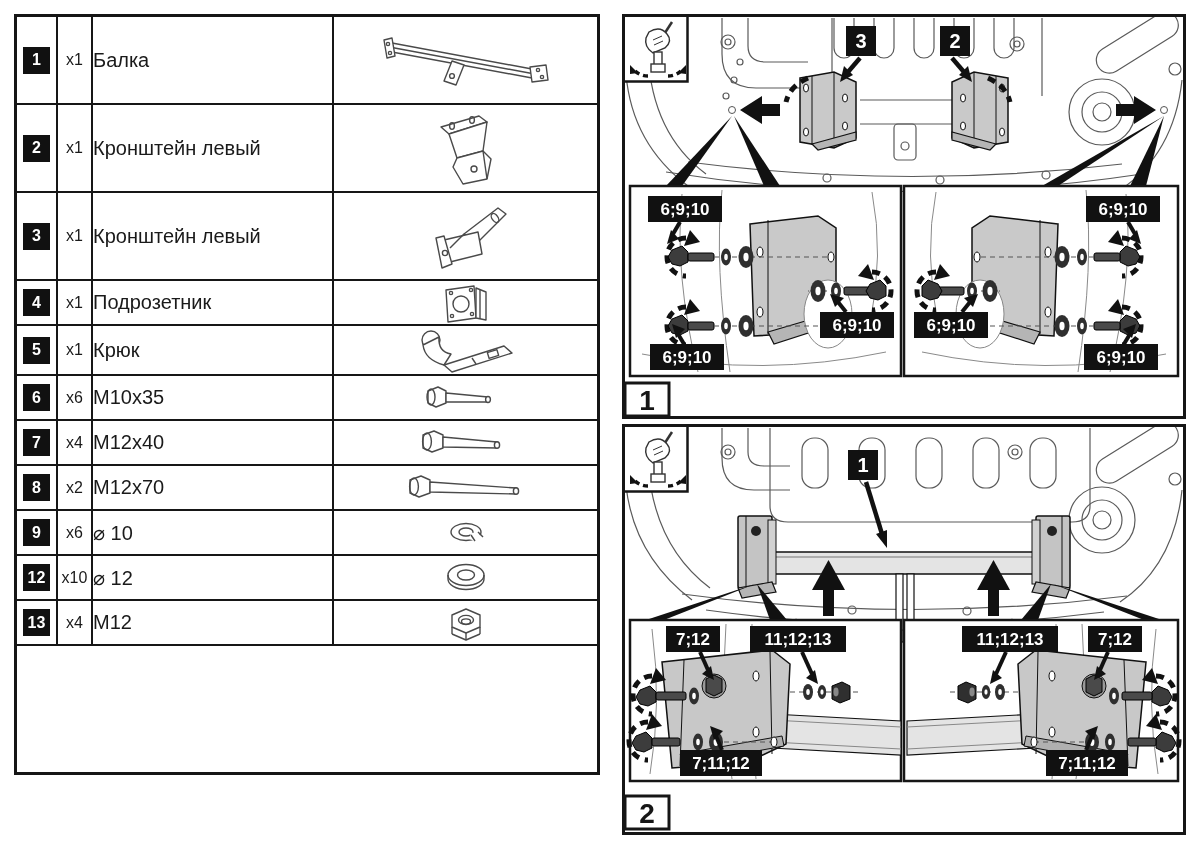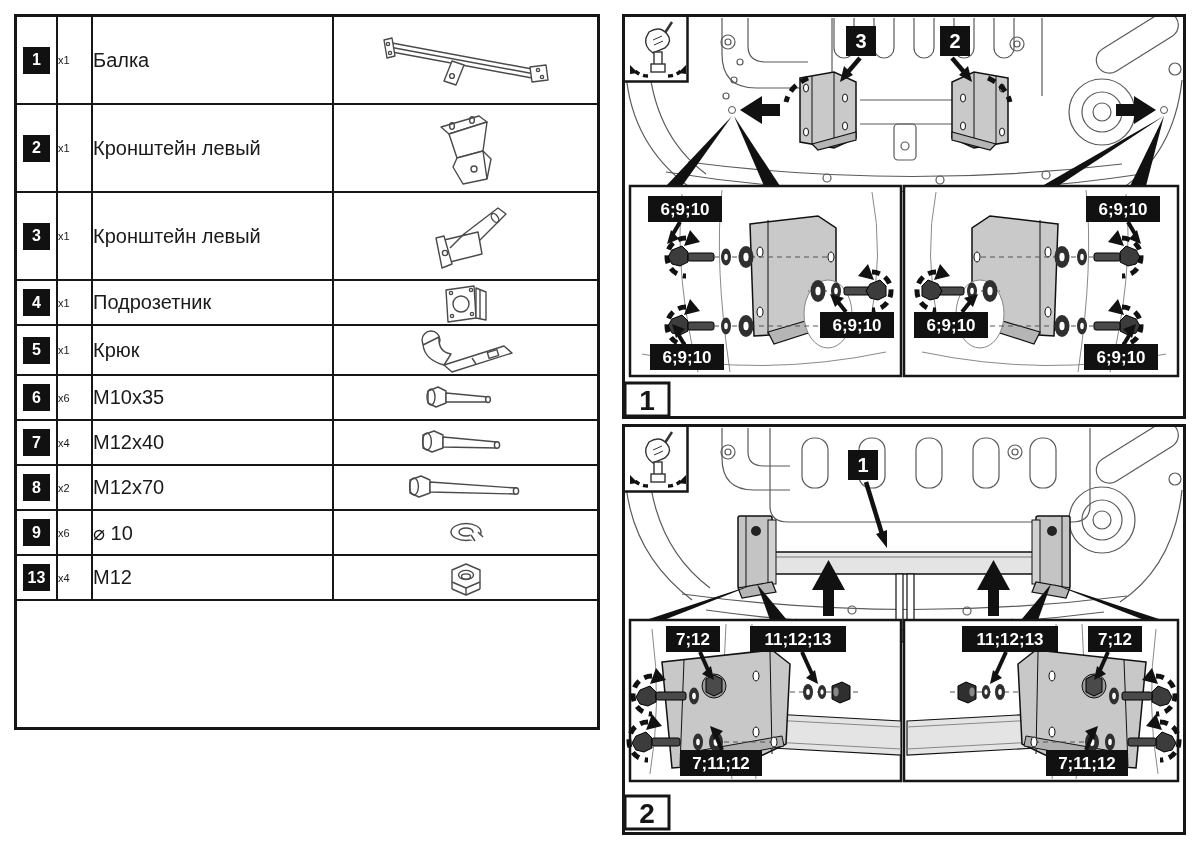--- a/index.html
+++ b/index.html
@@ -4,21 +4,21 @@
 <style>
   html,body{margin:0;padding:0;background:#ffffff;}
   .page{position:relative;width:1200px;height:849px;background:#ffffff;overflow:hidden;
         font-family:"Liberation Sans","DejaVu Sans",sans-serif;color:#1a1a1a;}
   
   table.parts{position:absolute;left:14px;top:14px;width:578px;border-collapse:collapse;
               table-layout:fixed;background:#fff;}
   table.parts{border:3px solid #161616;}
   table.parts td{border:2px solid #161616;vertical-align:middle;padding:0;}
   td.c-num{width:39px;text-align:center;}
-  td.c-qty{width:33px;text-align:left;font-size:11px;}
+  td.c-qty{width:33px;text-align:center;font-size:16px;}
   td.c-name{width:239px;padding-left:14px;font-size:20px;}
   td.c-pic{width:263px;text-align:center;}
   tr.rb td{height:86px;}
   tr.rs td{height:43px;}
   tr.rf td{height:126px;}
   .badge{display:inline-flex;width:27px;height:27px;background:#111;color:#fff;
          font-weight:bold;font-size:16px;align-items:center;justify-content:center;}
   .picwrap{display:flex;align-items:center;justify-content:center;}
   
   .panel{position:absolute;background:#fff;}
@@ -184,20 +184,34 @@
       <td class="c-qty">x6</td>
       <td class="c-name">⌀ 10</td>
       <td class="c-pic">
             <div class="picwrap">
         <svg width="52" height="30" viewBox="0 0 52 30">
           <ellipse class="picn" cx="26" cy="14" rx="15" ry="8.5"></ellipse>
           <ellipse class="picn" cx="26" cy="14" rx="7" ry="4"></ellipse>
           <rect x="30" y="16" width="12" height="7" fill="#fff" transform="rotate(18 36 19)"></rect>
           <line class="picn" x1="31" y1="17" x2="35" y2="23"></line>
           <line class="picn" x1="38" y1="14" x2="43" y2="19"></line>
+        </svg>
+            </div>
+          </td>
+    </tr>
+    <tr class="rs">
+      <td class="c-num"><div class="badge">12</div></td>
+      <td class="c-qty">x10</td>
+      <td class="c-name">⌀ 12</td>
+      <td class="c-pic">
+            <div class="picwrap">
+        <svg width="56" height="34" viewBox="0 0 56 34">
+          <ellipse class="pic" cx="28" cy="14" rx="18" ry="10.5"></ellipse>
+          <ellipse class="picn" cx="28" cy="14" rx="8.5" ry="5"></ellipse>
+          <path class="picn" d="M10,14 v4 a18,10.5 0 0 0 36,0 v-4"></path>
         </svg>
             </div>
           </td>
     </tr>
     <tr class="rs">
       <td class="c-num"><div class="badge">13</div></td>
       <td class="c-qty">x4</td>
       <td class="c-name">M12</td>
       <td class="c-pic">
             <div class="picwrap">

